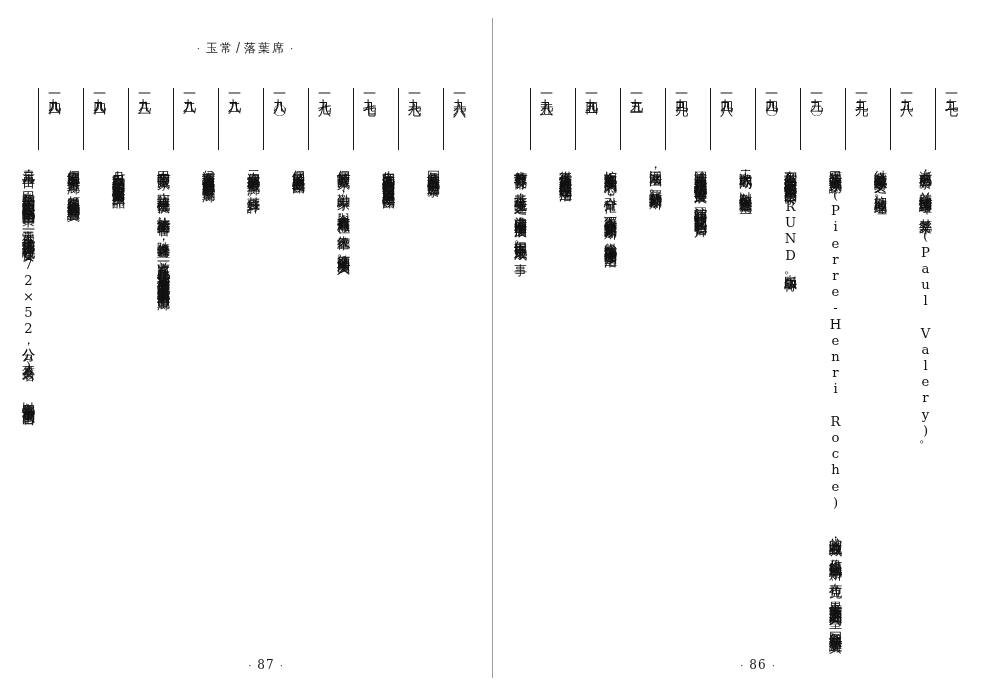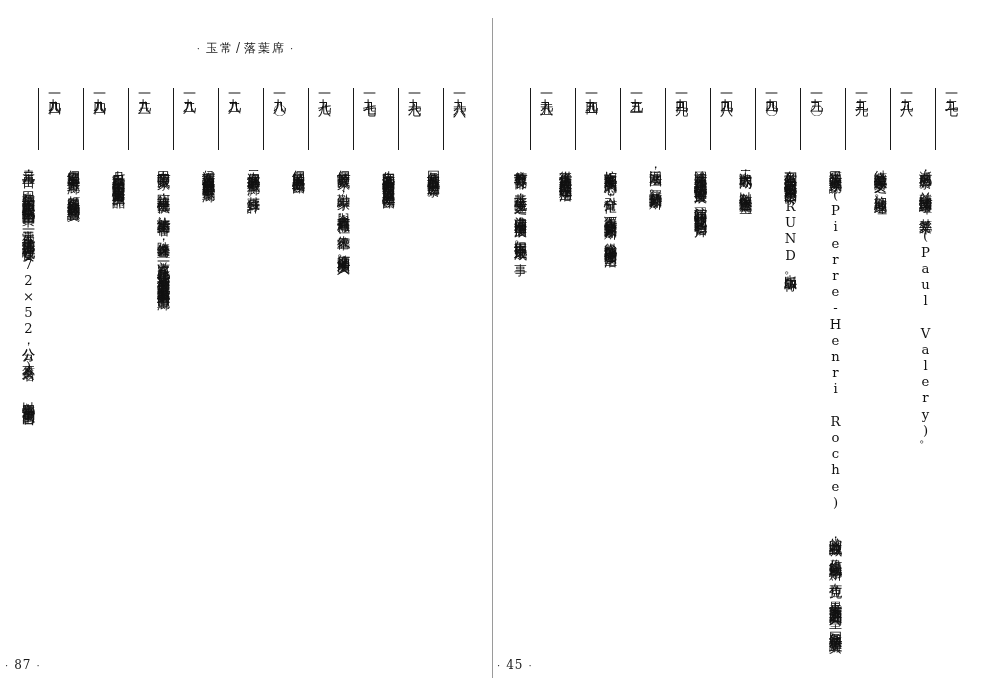--- a/index.html
+++ b/index.html
@@ -53,24 +53,25 @@
     color: #1a1a1a;
   }
   .runhead .sep {
     padding: 0 2px;
   }
   
   .folio {
     position: absolute;
     bottom: 24px;
     width: 100%;
-    text-align: left;
+    text-align: center;
     font-size: 12px;
     color: #1a1a1a;
     letter-spacing: 1px;
+    margin-left: 20px;
   }
   .folio .dot {
     font-size: 10px;
     padding: 0 5px;
   }
   
   .body {
     position: absolute;
     top: 86px;
     bottom: 62px;
@@ -275,16 +276,16 @@
 
       <div class="entry">
         <div class="col year">一九六五</div>
         <div class="rule"></div>
         <div class="col text">應前教育部長―黃季陸先生之邀，準備回國擧辦個展，但因事拖延未成。事</div>
       </div>
 
     </div>
 
     <div class="folio">
-      <span class="dot">·</span><span>45</span><span class="dot">·</span>
+      <span class="dot">·</span><span>86</span><span class="dot">·</span>
     </div>
   </div>
 </div>
 
 </body></html>

